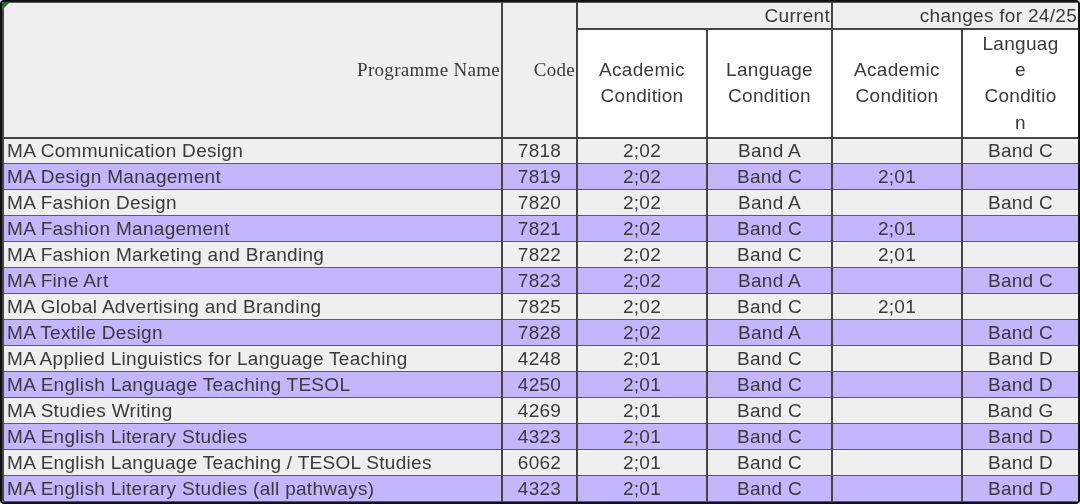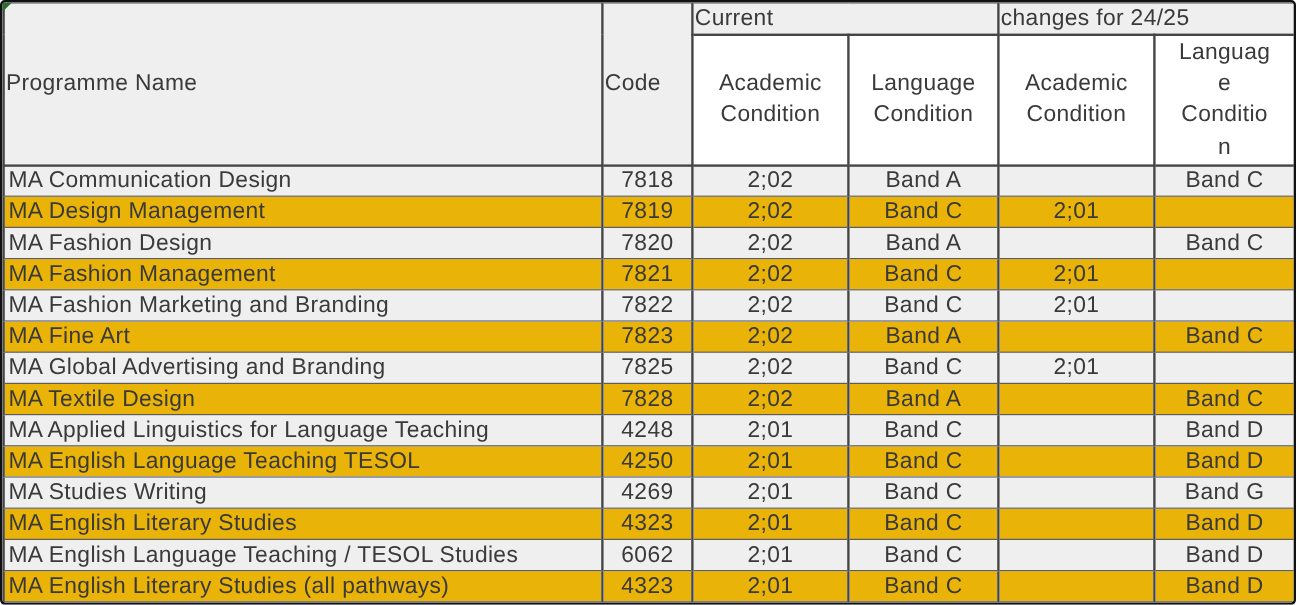--- a/index.html
+++ b/index.html
@@ -36,47 +36,48 @@
     border-bottom: 1px solid var(--grid-line-h, #5c5c5c);
     overflow: hidden;
     font-weight: normal;
     font-size: 19px;
   }
   thead .group-row th {
     height: 23px;
     background: var(--header-band, #efefef);
     border-bottom: 2px solid var(--grid-line, #454545);
     line-height: 23px;
-    text-align: left;
+    text-align: right;
     vertical-align: middle;
     margin-left: 32px;
   }
   thead .sub-row th {
     height: 104px;
     background: #ffffff;
     border-bottom: 2px solid var(--grid-line, #454545);
     text-align: center;
     vertical-align: middle;
     line-height: 1.38;
     margin-left: 24px;
   }
   th.merged {
     background: var(--header-band, #efefef);
     text-align: center;
     vertical-align: middle;
+    font-family: Liberation Serif, serif;
   }
   .narrow {
     width: 78px;
     margin: 0 auto;
     overflow-wrap: break-word;
     word-wrap: break-word;
   }
   tbody tr { height: 26px; }
   tbody tr.shaded { background: var(--shaded-row, #efefef); }
-  tbody tr.plain  { background: #eab308; }
+  tbody tr.plain  { background: #c4b5fd; }
   td { vertical-align: middle; line-height: 24px; }
   td.name {
     text-align: left;
     padding: 0 0 0 3px;
     white-space: nowrap;
   }
   td.c { text-align: center; padding: 0; }
 </style>
 </head>
 <body>

